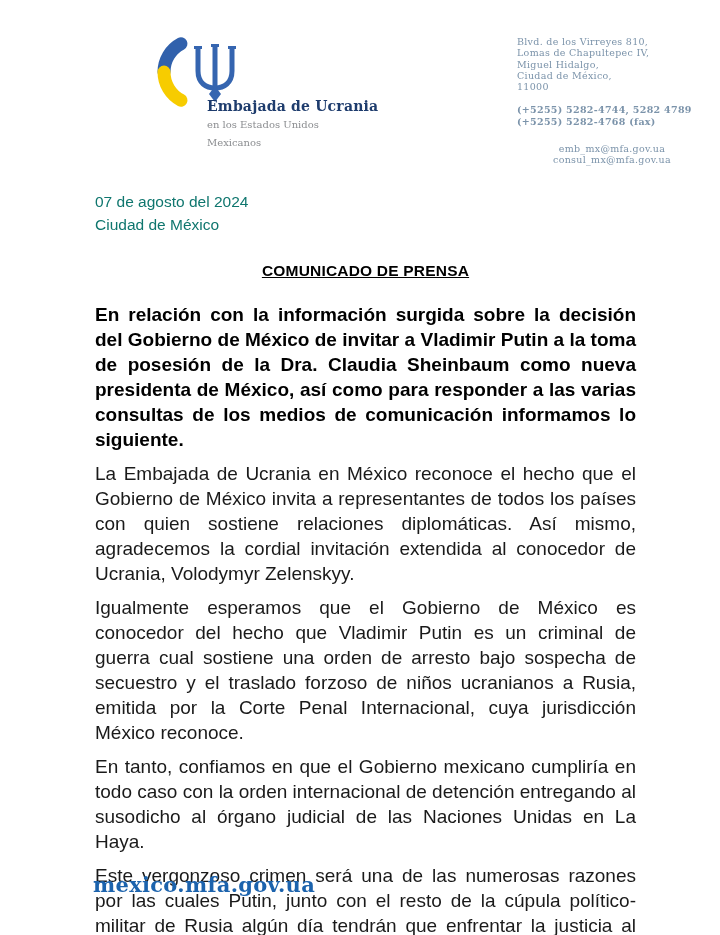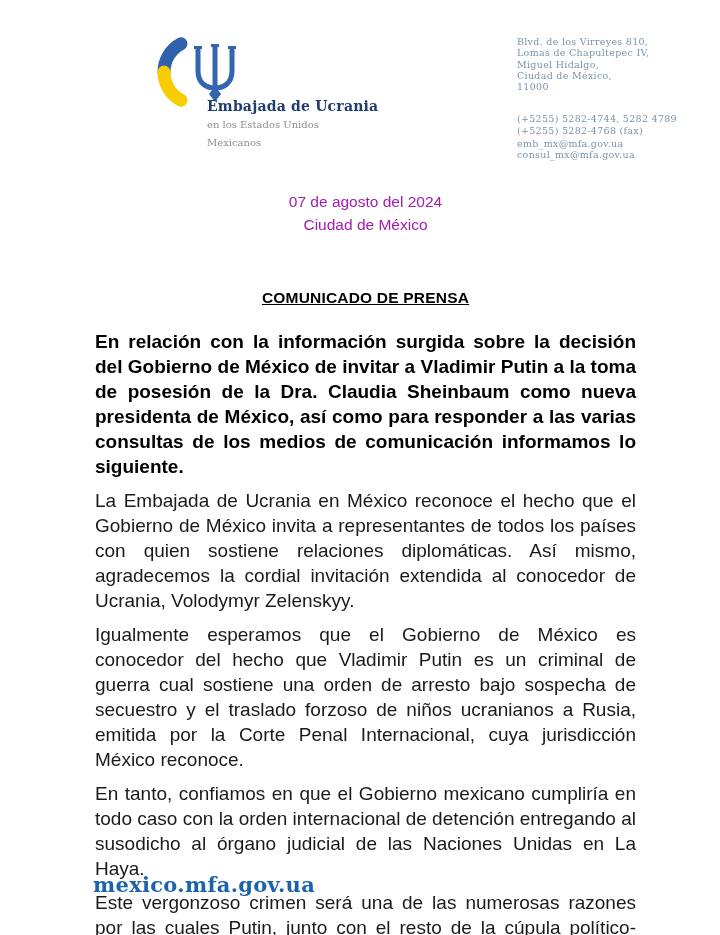--- a/index.html
+++ b/index.html
@@ -40,40 +40,40 @@
     position: absolute;
     left: 517px;
     top: 36px;
     width: 190px;
     font-family: "DejaVu Serif", serif;
     font-size: 9.5px;
     line-height: 11.3px;
     letter-spacing: 0.3px;
     color: #7b93aa;
   }
-  .contact-block .phone-group { margin-top: 21px; }
-  .contact-block .email-group { margin-top: 2px; }
+  .contact-block .phone-group { margin-top: 12px; font-weight: bold; }
+  .contact-block .email-group { margin-top: 16px; text-align: center; }
 
   
   .content {
     position: absolute;
     left: 95px;
     top: 0;
     width: 541px;
     color: #111111;
   }
   .dateline {
     margin-top: 190px;
-    text-align: center;
+    text-align: left;
     font-size: 15.5px;
     line-height: 23px;
-    color: #a21caf;
+    color: #0f766e;
   }
   .doc-title {
-    margin: 53px 0 0 0;
+    margin: 26px 0 0 0;
     text-align: center;
     font-size: 15.5px;
     font-weight: bold;
     text-decoration: underline;
     letter-spacing: 0.2px;
     color: #000000;
   }
   .content p {
     margin: 9px 0 0 0;
     font-size: 19px;

